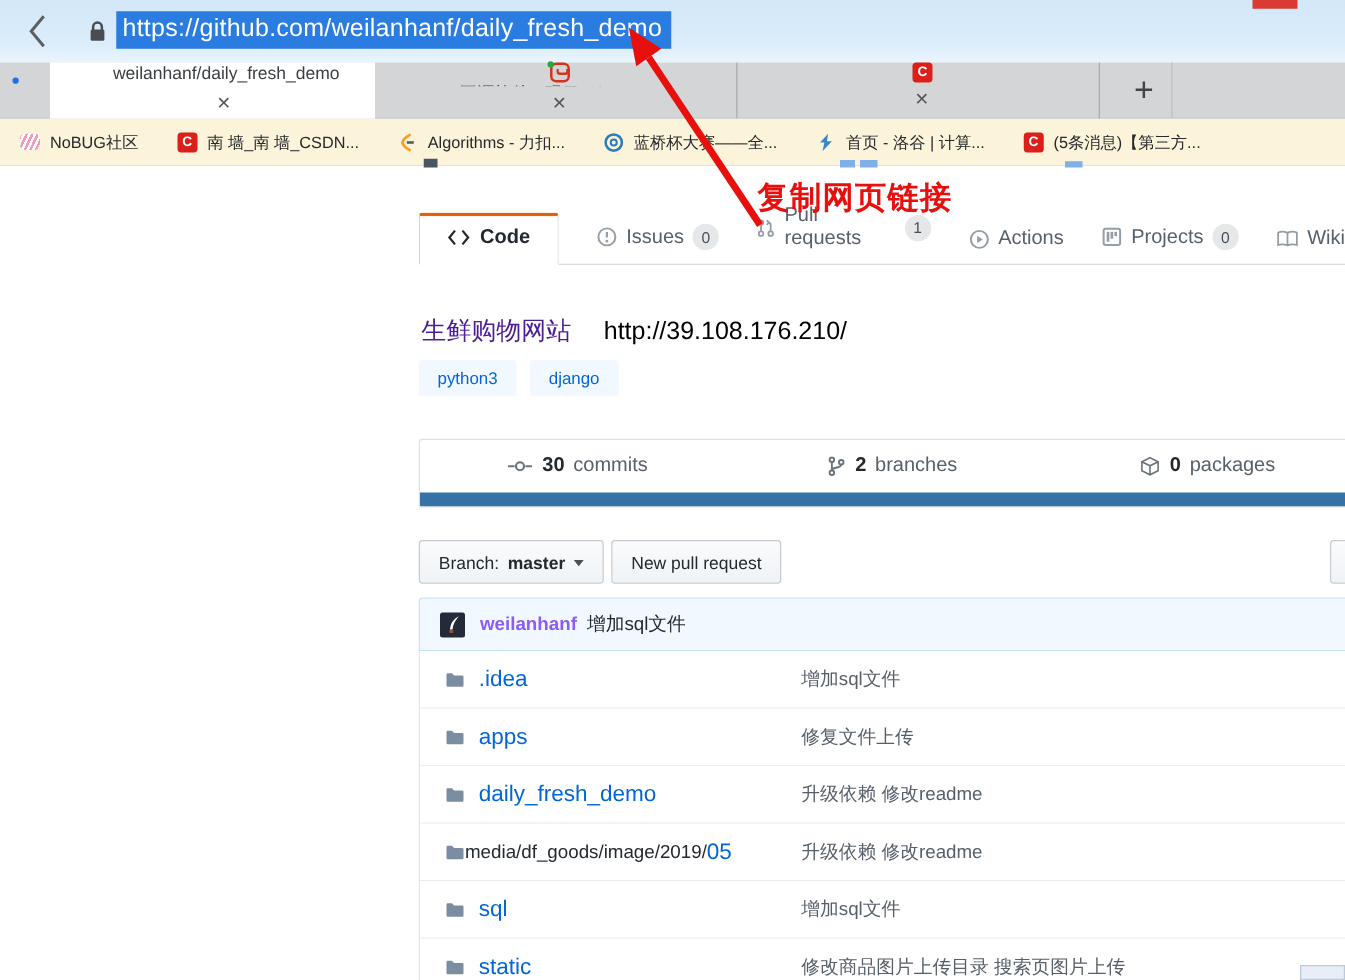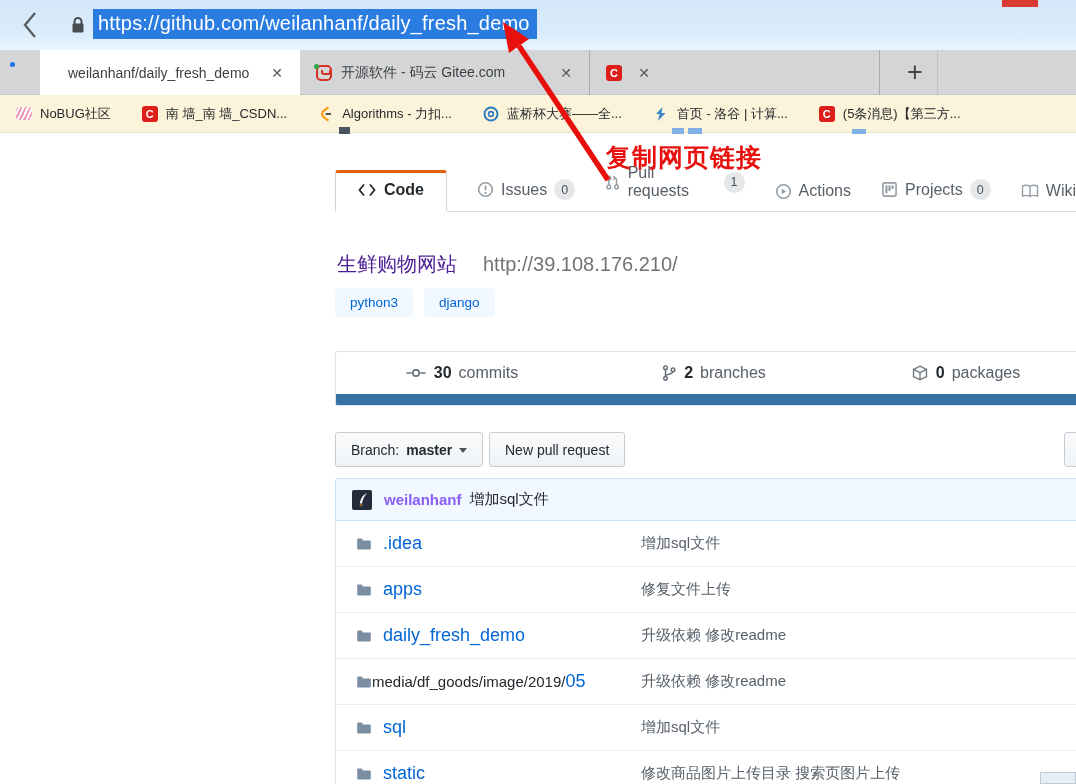--- a/index.html
+++ b/index.html
@@ -18,21 +18,21 @@
   .url-sel { top:9px; left:93px; height:30px; display:flex; align-items:center;
     background:#2a7ce0; color:#fff; font-size:20px; padding:0 7px 2px 5px;
     letter-spacing:.2px; white-space:nowrap; }
   .frag-red-top { top:0; left:1002px; width:36px; height:7px; background:#d93a31; }
 
   
   .tab-bar { top:50px; left:0; width:1076px; height:45px; background:#d4d5d6;
     border-bottom:1px solid #c6c7c8; }
   .tab-dot { top:62px; left:10px; width:5px; height:5px; border-radius:50%; background:#1a73e8; }
   .tab { position:absolute; top:0; height:45px; display:flex; align-items:center;
-    font-size:14px; color:#3b3f42; cursor:pointer; }
+    font-size:14px; color:#3b3f42; cursor:pointer;flex-direction:column; }
   .tab-1 { left:40px; width:260px; background:#fff; padding-left:28px; }
   .tab-2 { left:300px; width:290px; border-right:1px solid #a9abad; padding-left:16px; }
   .tab-3 { left:590px; width:290px; border-right:1px solid #a9abad; padding-left:16px; }
   .tab-title { flex:1; overflow:hidden; white-space:nowrap; margin-right:6px; }
   .tab-close { width:26px; height:26px; display:flex; align-items:center; justify-content:center;
     font-size:14px; color:#54585b; margin-right:10px; cursor:pointer; }
   .new-tab { top:50px; left:893px; width:45px; height:45px; display:flex; align-items:center;
     justify-content:center; font-size:27px; font-weight:300; color:#444; cursor:pointer;
     border-right:1px solid #bfc0c2; }
   .favicon { width:16px; height:16px; margin-right:9px; position:relative; flex:none; }
@@ -68,21 +68,21 @@
     font-size:16px; font-weight:bold; color:#24292e; cursor:pointer; }
   .nav-item { display:flex; align-items:center; gap:7px; font-size:16px; color:#586069;
     margin-left:30px; padding-bottom:12px; cursor:pointer; }
   .nav-item .ic { color:#959da5; }
   .badge { min-width:21px; height:21px; padding:0 5px; border-radius:11px; background:#e5e7e9;
     color:#47505a; font-size:12.5px; display:flex; align-items:center; justify-content:center; }
 
   .desc-row { top:251px; left:337px; display:flex; align-items:baseline; gap:26px;
     font-size:20px; }
   .desc-text { color:#4c1d95; }
-  .desc-link { color:#737373; cursor:pointer; }
+  .desc-link { color:#000000; cursor:pointer; }
 
   .topics { top:288px; left:335px; display:flex; gap:11px; }
   .topic { background:#f1f8ff; color:#0366d6; font-size:13.5px; padding:7px 15px;
     border-radius:3px; cursor:pointer; }
 
   .stats-box { top:351px; left:335px; width:758px; border:1px solid #dfe2e5;
     border-radius:3px 3px 0 0; }
   .stats-row { height:42px; display:flex; align-items:center; }
   .stat { flex:1; display:flex; align-items:center; justify-content:center; gap:7px;
     font-size:16px; cursor:pointer; }

